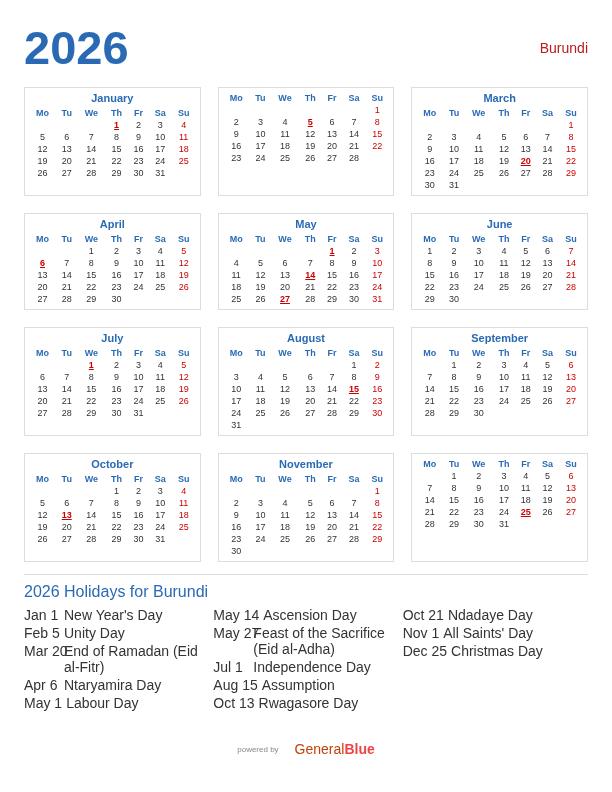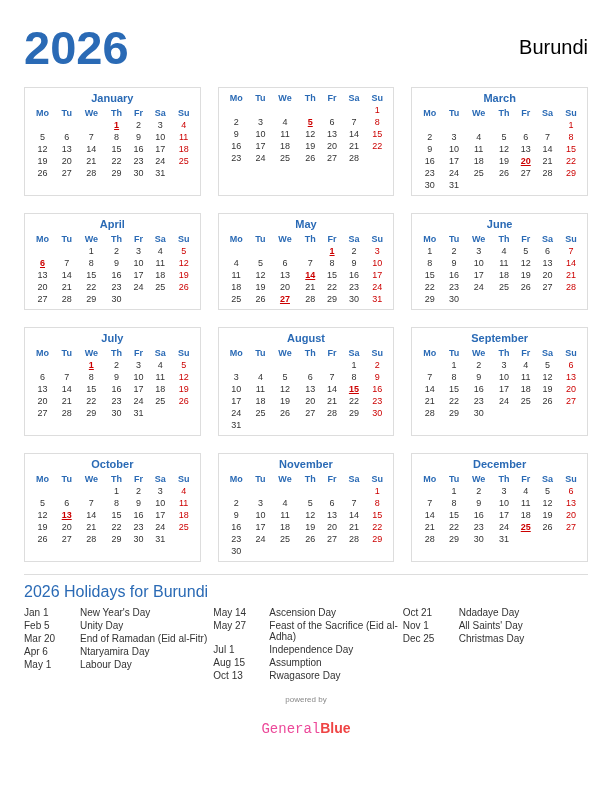--- a/index.html
+++ b/index.html
@@ -17,22 +17,22 @@
       justify-content: space-between;
       align-items: center;
       margin-bottom: 12px;
     }
     .year {
       font-size: 47px;
       font-weight: bold;
       color: #2a6ab5;
     }
     .country {
-      font-size: 20px;
-      color: #000000;
+      font-size: 14px;
+      color: #b91c1c;
       margin-left: 28px;
     }
     .calendars-grid {
       display: grid;
       grid-template-columns: 1fr 1fr 1fr;
       gap: 17px;
       margin-bottom: 12px;
     }
     .month-block {
       border: 1px solid #ddd;
@@ -75,39 +75,38 @@
       font-weight: normal;
       margin-bottom: 6px;
     }
     .holidays-columns {
       display: grid;
       grid-template-columns: 1fr 1fr 1fr;
       gap: 4px;
     }
     .holiday-item {
       display: flex;
-      gap: 20px;
-      font-size: 10px;
+      gap: 4px;
+      font-size: 14px;
       margin-bottom: 2px;
     }
     .holiday-date {
       color: #333;
       white-space: nowrap;
       min-width: 36px;
     }
     .holiday-name {
       color: #333;
     }
     .footer {
       display: flex;
       align-items: center;
       justify-content: center;
-      margin-top: 12px;
+      margin-top: 28px;
       gap: 16px;
-      flex-direction: column;
     }
     .powered-by {
       font-size: 8px;
       color: #888;
     }
     .general-blue {
       font-size: 14px;
       font-weight: bold;
       color: #333;
     }
@@ -837,21 +836,20 @@
             <td></td>
             <td></td>
             <td></td>
             <td></td>
             <td></td>
           </tr>
         </tbody>
       </table>
     </div>
     <div class="month-block">
-      <div class="month-title">December</div>
       <table class="cal-table">
         <thead>
           <tr>
             <th>Mo</th>
             <th>Tu</th>
             <th>We</th>
             <th>Th</th>
             <th>Fr</th>
             <th>Sa</th>
             <th>Su</th>
@@ -968,15 +966,15 @@
           <span class="holiday-date">Dec 25</span>
           <span class="holiday-name">Christmas Day</span>
         </div>
       </div>
     </div>
 </div>
 
 <div class="footer">
   <span class="powered-by">powered by</span>
   <span class="general-blue">
-    <span style="font-weight:normal; color:#ec4899;font-family:Liberation Mono, monospace;">General</span><span style="color:#ef4444;">Blue</span>
+    <span style="font-weight:normal; color:#c2410c;">General</span><span style="color:#ef4444;">Blue</span>
   </span>
 </div>
 
 </body></html>

